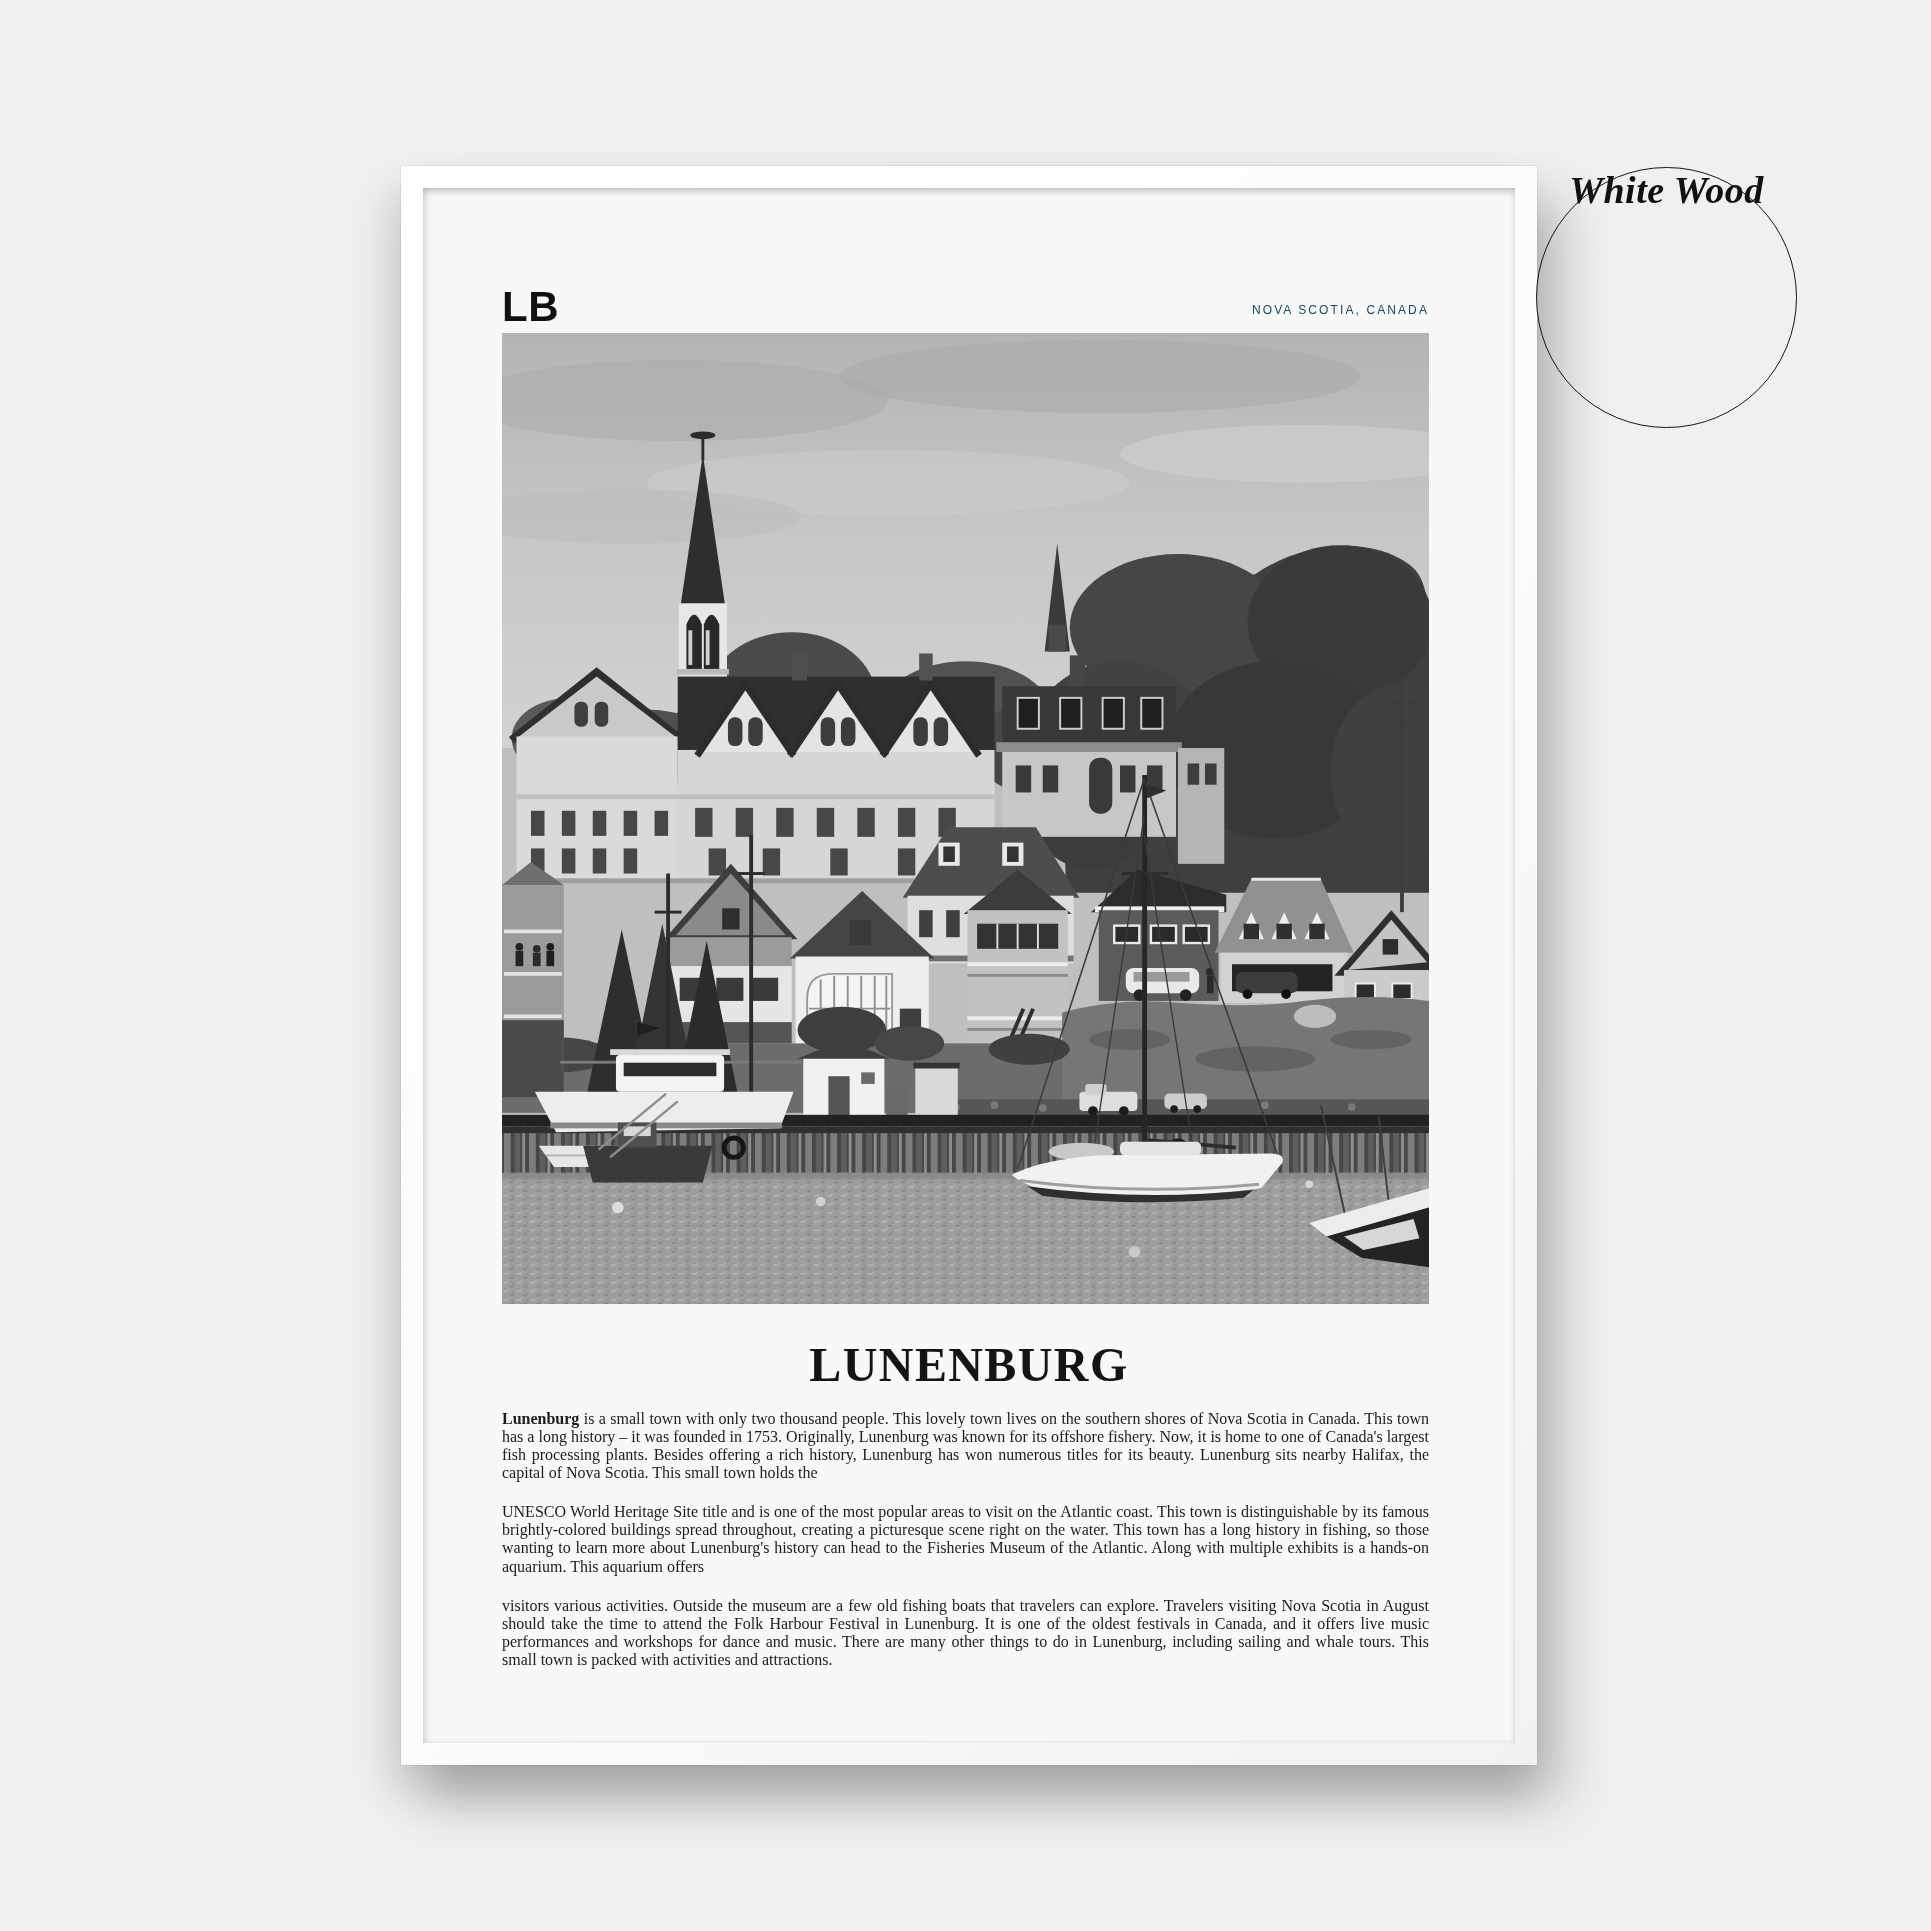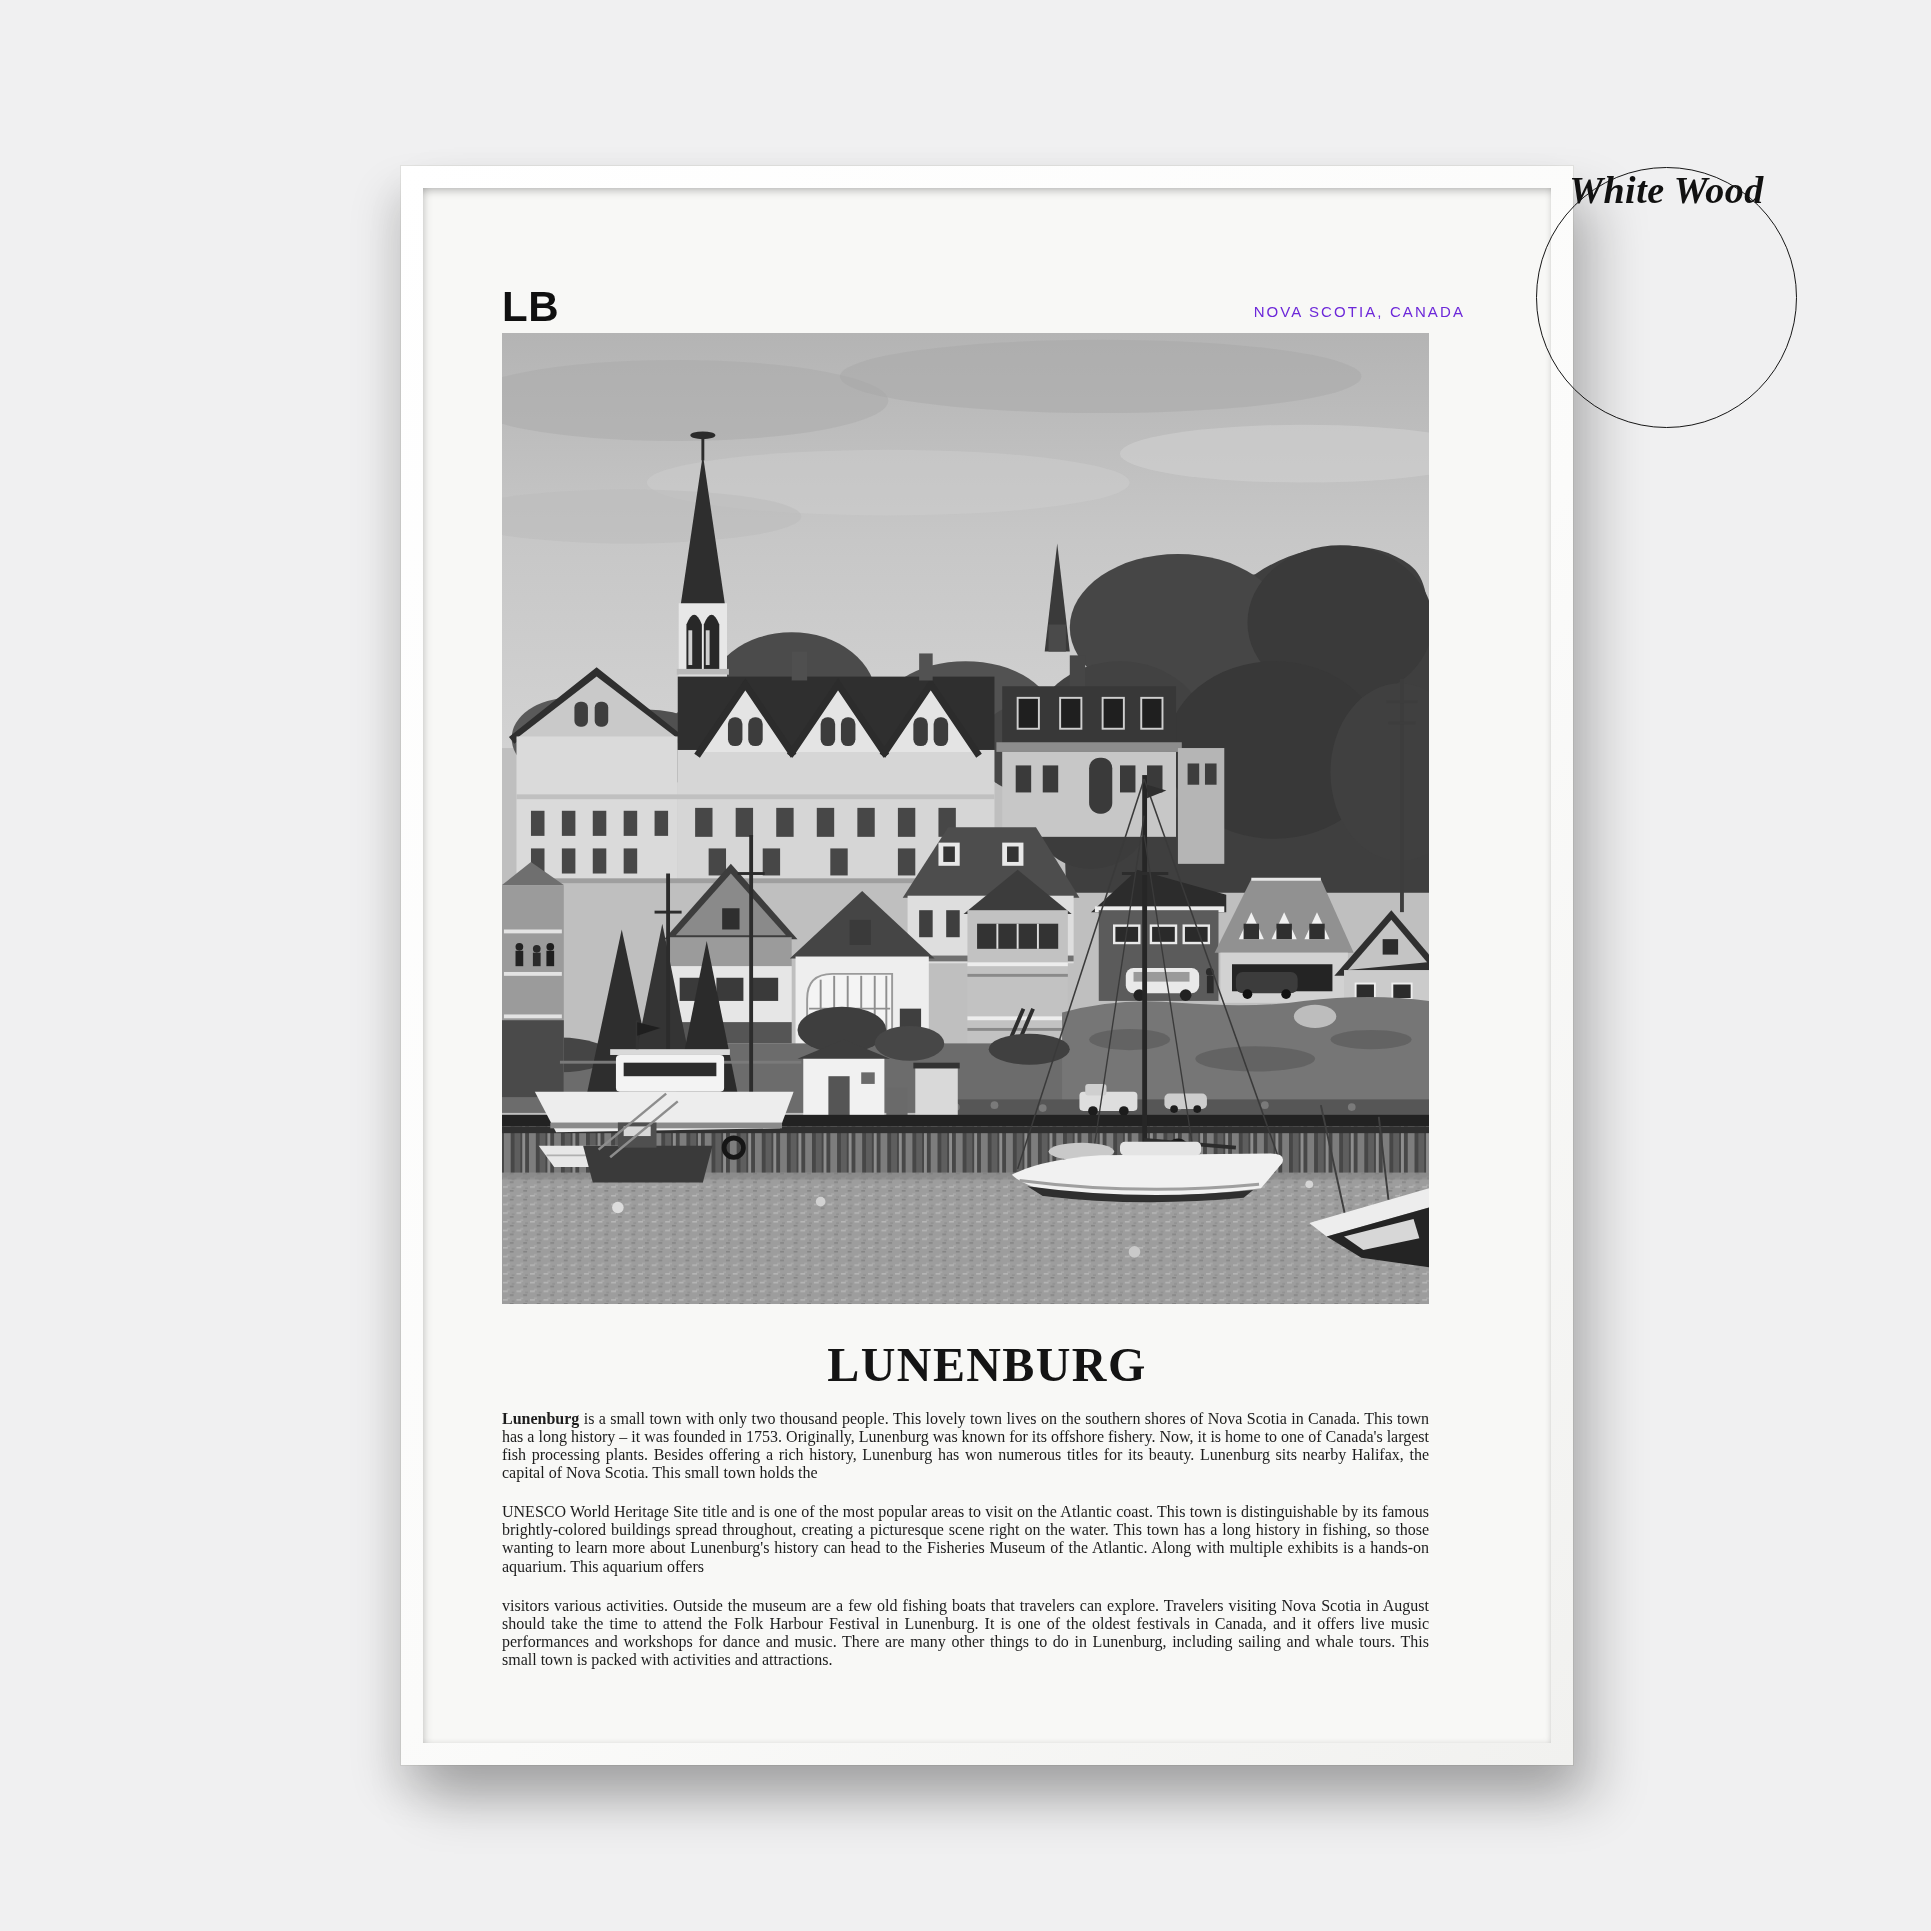--- a/index.html
+++ b/index.html
@@ -23,39 +23,38 @@
   }
 
   
   .frame{
     position:absolute;left:401px;top:166px;width:1136px;height:1599px;
     background:linear-gradient(133deg,#ffffff 0%,#fbfbfa 55%,#f1f1ef 100%);
     box-shadow:
       23px 35px 50px rgba(0,0,0,0.24),
       -13.5px 25px 41px rgba(0,0,0,0.12),
       0 0 0 1px #e4e4e2;
-    padding-left: 36px;
   }
   .matte{
     position:absolute;inset:22px;background:#f8f8f6;
     box-shadow:
       inset 0 6.8px 9.7px -4.8px rgba(0,0,0,0.28),
       inset 6.8px 0 9.7px -5.8px rgba(0,0,0,0.16),
       inset -3.9px -3.9px 7.7px -4.8px rgba(0,0,0,0.12);
   }
 
   
   .brand{
     position:absolute;left:79px;top:98px;
     font-size:42px;font-weight:700;letter-spacing:0.5px;color:#101010;
     line-height:1;
   }
   .location{
     position:absolute;right:86px;top:116px;
-    font-size:15px;font-weight:400;letter-spacing:2.1px;color:#6d28d9;
+    font-size:12px;font-weight:400;letter-spacing:2.1px;color:#0c4a6e;
     line-height:1;white-space:nowrap;
   }
   .photo{
     position:absolute;left:79px;top:145px;width:927px;height:971px;
     background:#bfbfbf;overflow:hidden;
   }
   .photo svg{display:block;width:100%;height:100%;}
   .poster-title{
     position:absolute;left:0;width:100%;top:1153px;text-align:center;
     font-family:"Liberation Serif", serif;font-weight:700;

